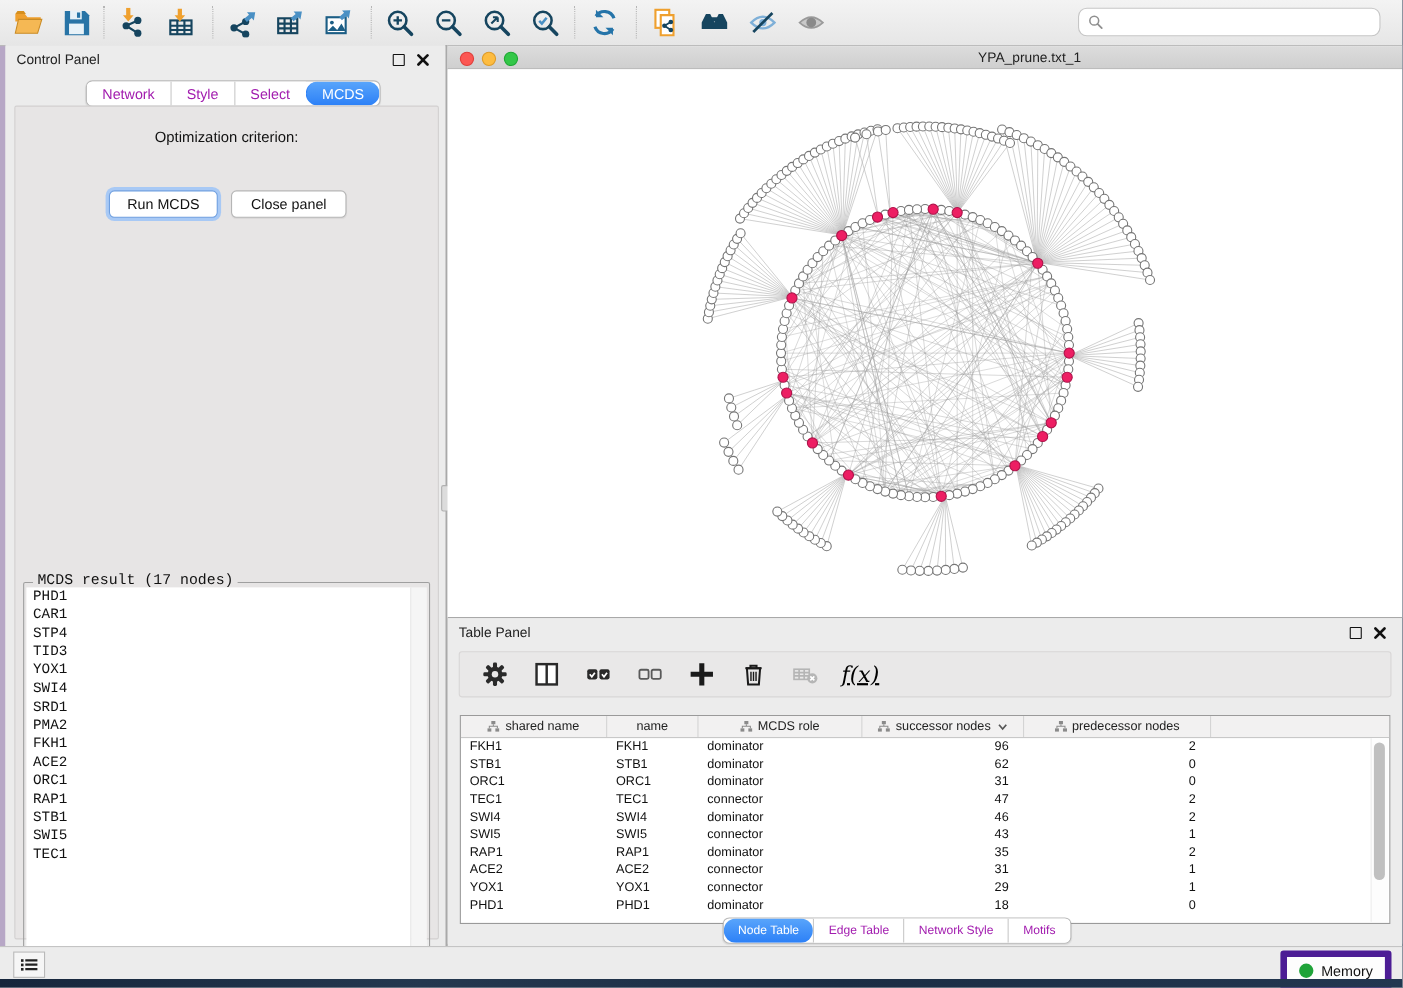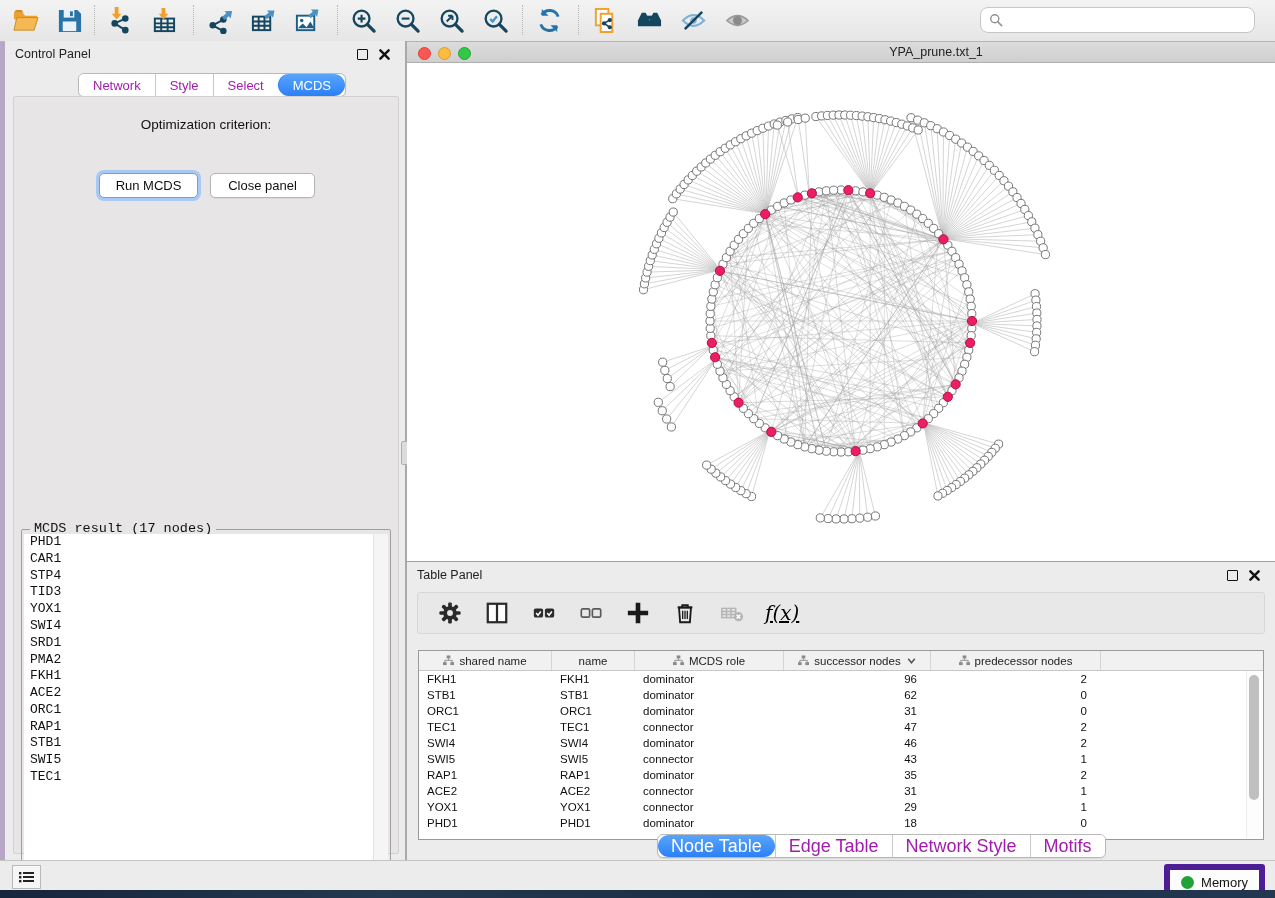--- a/index.html
+++ b/index.html
@@ -90,21 +90,21 @@
   #table-header{display:flex;height:19px;background:#f2f1f1;border-bottom:1px solid #c8c8c8;}
   .th{display:flex;align-items:center;justify-content:center;gap:5px;font-size:11.5px;color:#222;
       border-right:1px solid #d4d4d4;box-sizing:border-box;cursor:pointer;}
   .th svg{width:11px;height:11px;flex:0 0 auto;}
   .tr{display:flex;height:16px;align-items:center;}
   .td{font-size:11.5px;color:#111;box-sizing:border-box;padding:0 8px;white-space:nowrap;overflow:hidden;}
   .td.num{text-align:right;padding-right:14px;}
   #table-vscroll{position:absolute;top:20px;right:1px;width:15px;bottom:1px;background:#fdfdfd;border-left:1px solid #ededed;}
   #table-vthumb{position:absolute;left:2px;top:4px;width:10px;height:125px;background:#c0c0c0;border-radius:6px;}
   #tp-tabs{left:250px;top:272px;}
-  #tp-tabs .seg-tab{font-size:18px;padding:0 13px;}
+  #tp-tabs .seg-tab{font-size:11px;padding:0 13px;}
   
   #status-bar{position:absolute;left:0;top:860px;width:1275px;height:30px;background:#ececec;border-top:1px solid #c4c4c4;}
   #status-list-btn{position:absolute;left:12px;top:4px;width:27px;height:22px;background:#f6f6f6;
       border:1px solid #b9b9b9;display:flex;align-items:center;justify-content:center;cursor:pointer;}
   #memory-btn{position:absolute;right:10px;top:3px;height:24px;background:#fdfdfd;border:6px solid #4c1d95;
       border-radius:3px;display:flex;align-items:center;gap:7px;padding:0 11px;cursor:pointer;}
   #memory-dot{width:13px;height:13px;border-radius:50%;background:#1fa339;}
   #memory-label{font-size:13px;color:#111;}
 </style>
 </head>

